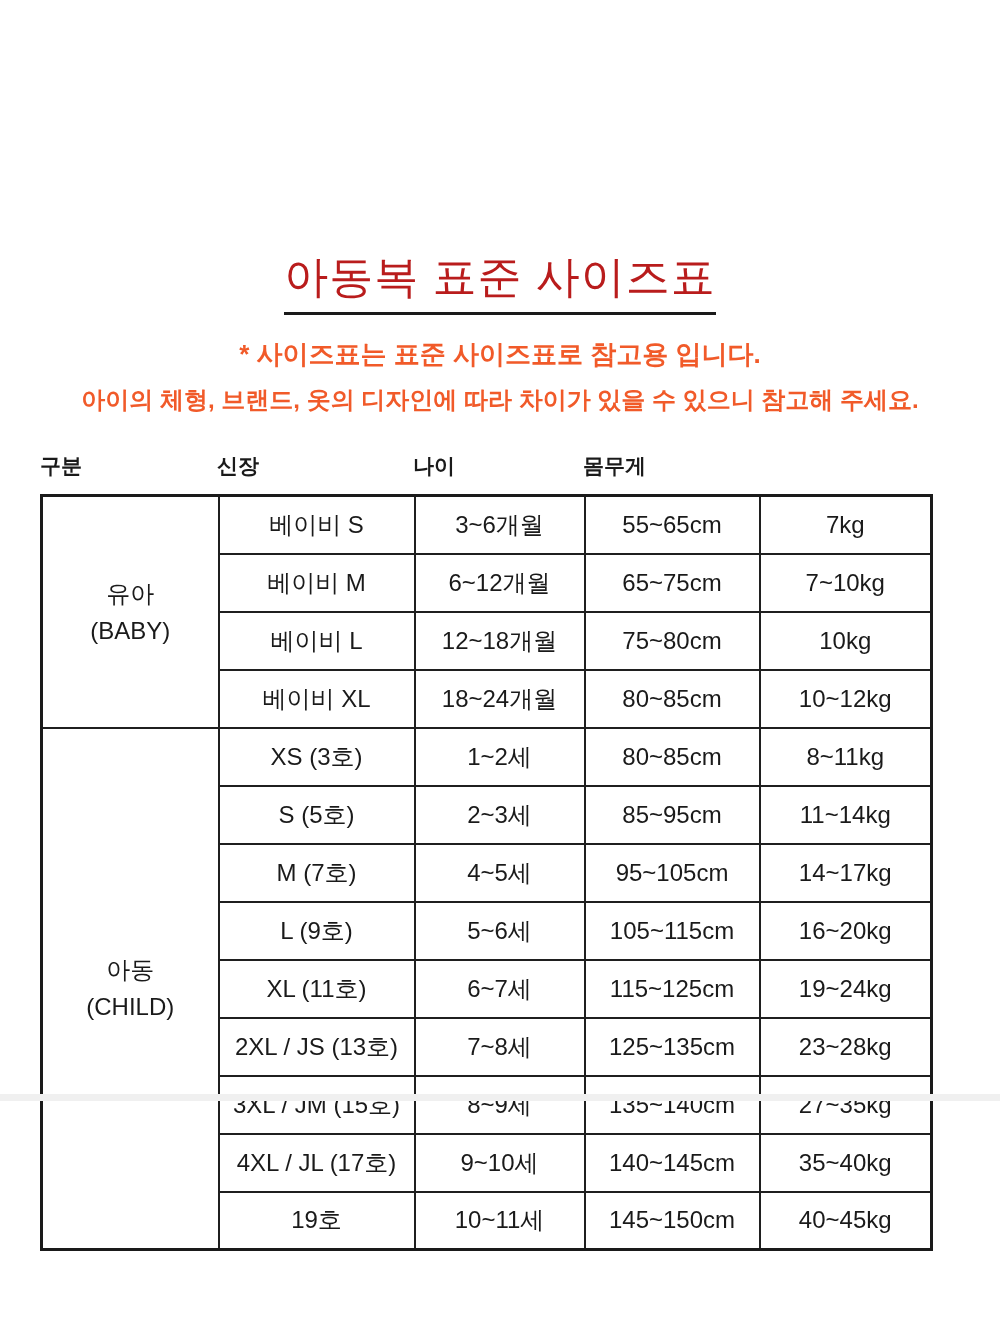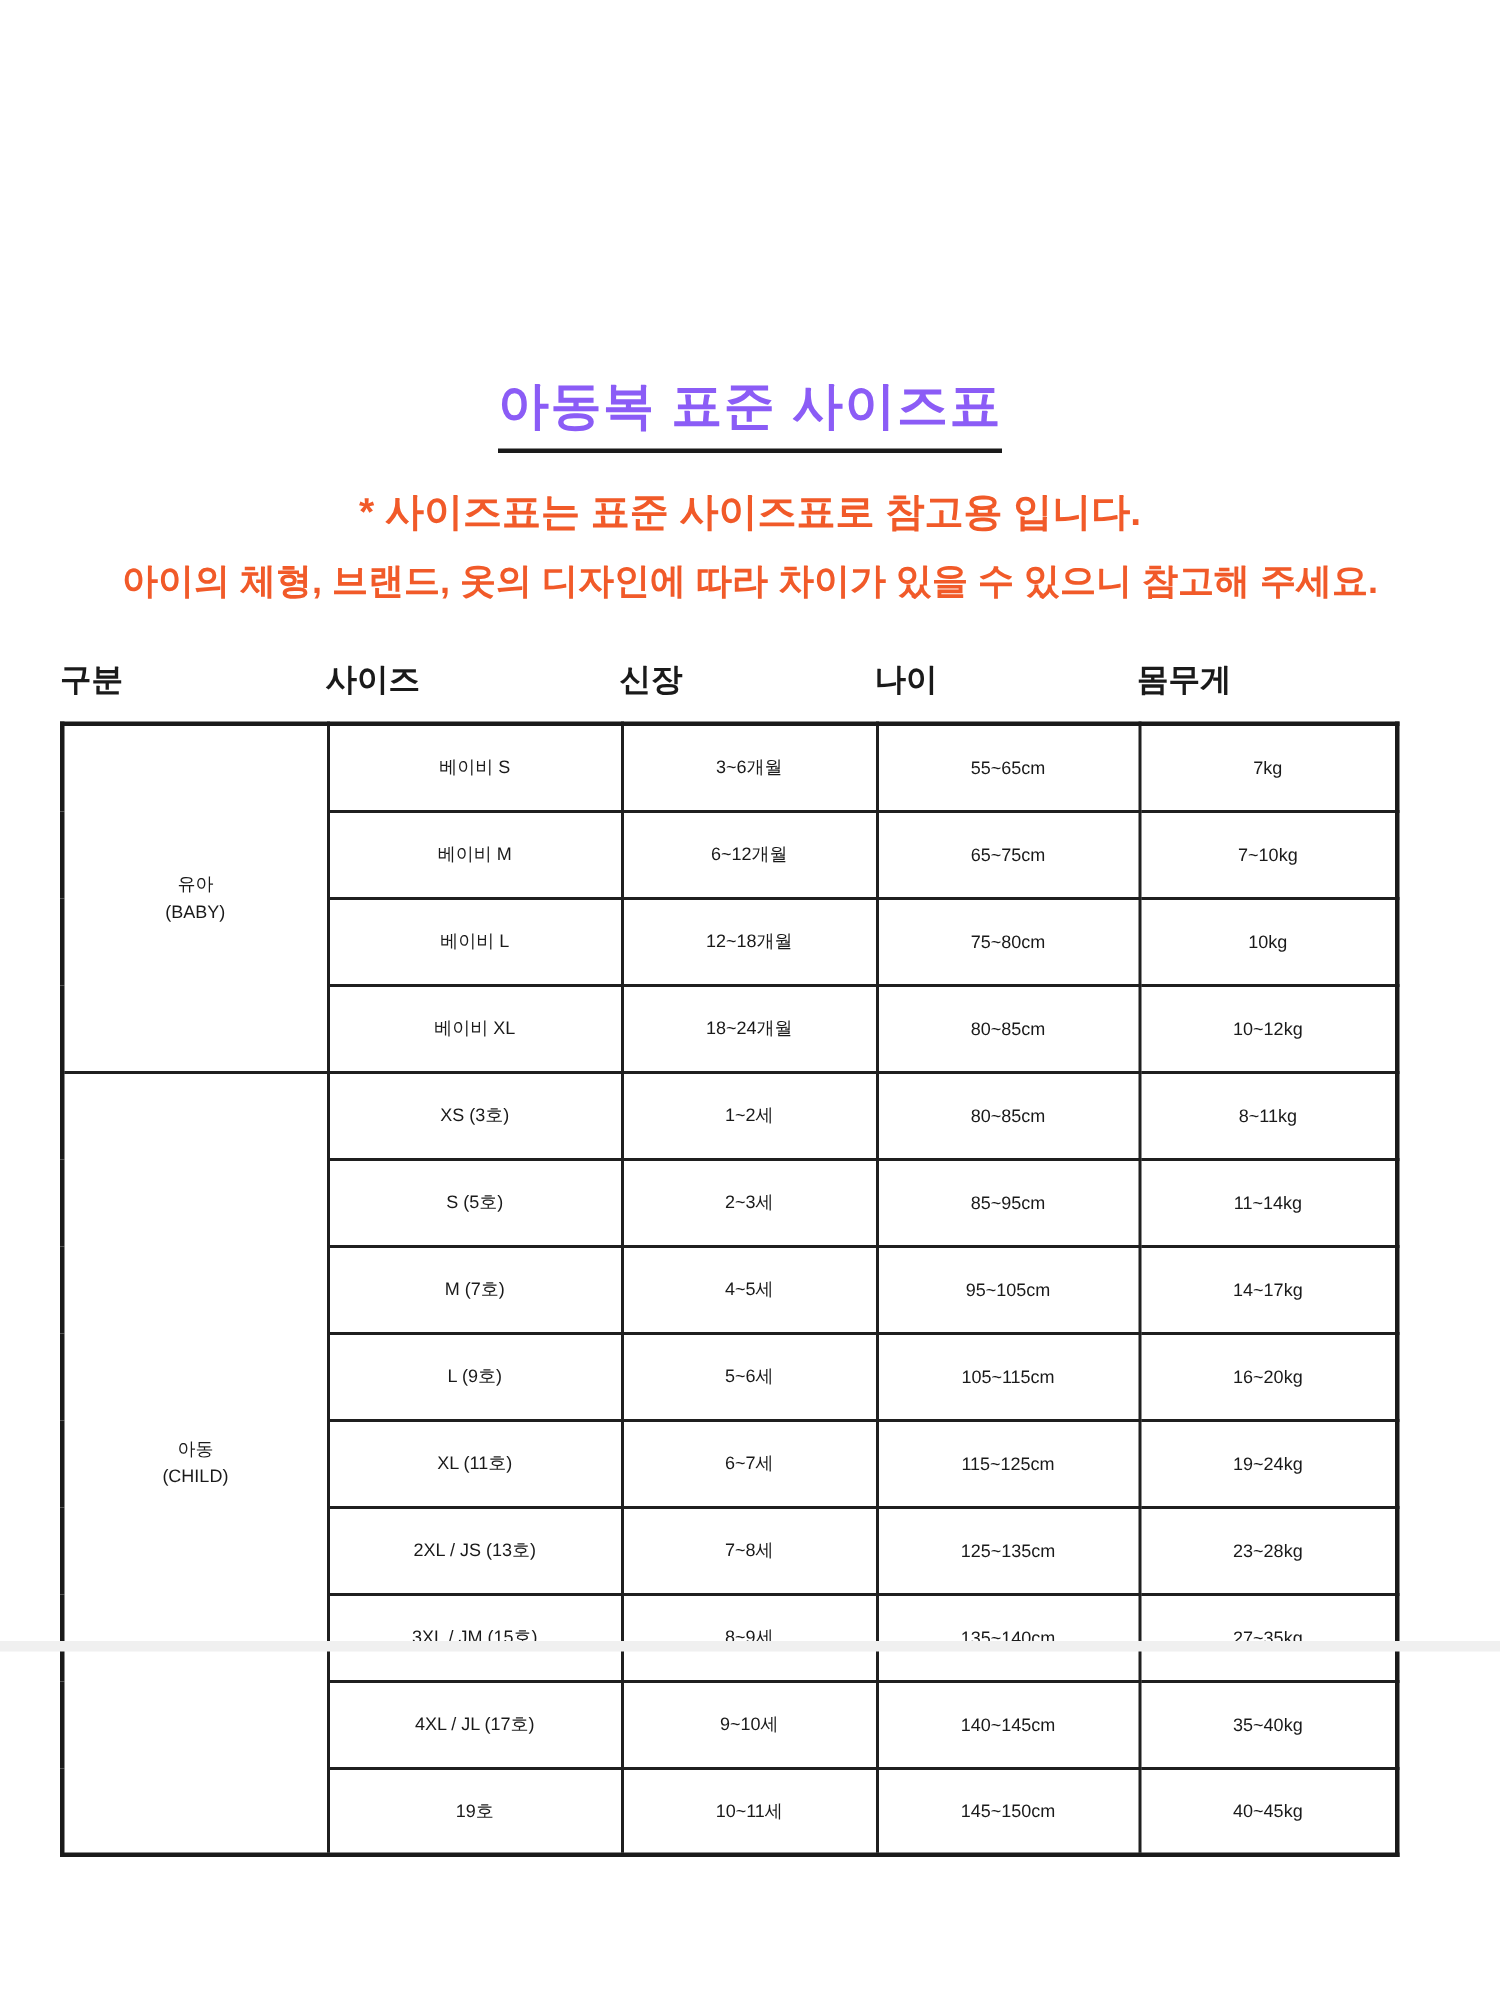--- a/index.html
+++ b/index.html
@@ -15,24 +15,24 @@
     height: 1333px;
     background: #ffffff;
     overflow: hidden;
   }
   .title-wrap {
     padding-top: 248px;
     text-align: center;
   }
   .page-title {
     display: inline-block;
-    font-size: 34px;
-    font-weight: bold;
+    font-size: 44px;
+    font-weight: normal;
     letter-spacing: 1px;
-    color: #8b5cf6;
+    color: #b91c1c;
     border-bottom: 3px solid #1a1a1a;
     padding-bottom: 5px;
   }
   .notice {
     text-align: center;
     font-weight: bold;
   }
   .notice-1 {
     margin-top: 22px;
     font-size: 26px;
@@ -58,21 +58,21 @@
     margin-left: 40px;
     border-collapse: collapse;
     table-layout: fixed;
     border: 3px solid #1a1a1a;
   }
   table.size-table td {
     border: 2px solid #1f1f1f;
     height: 58px;
     text-align: center;
     vertical-align: middle;
-    font-size: 12px;
+    font-size: 24px;
     color: #1a1a1a;
     background: #ffffff;
   }
   td.group-cell {
     font-size: 20px;
     line-height: 1.55;
   }
   .divider-strip {
     position: absolute;
     left: 0;
@@ -90,21 +90,20 @@
   <div class="title-wrap">
     <h1 class="page-title">아동복 표준 사이즈표</h1>
   </div>
 
   <div class="notice notice-1" style="color: rgb(241, 90, 41);">* 사이즈표는 표준 사이즈표로 참고용 입니다.</div>
 
   <div class="notice notice-2" style="color: rgb(241, 90, 41);">아이의 체형, 브랜드, 옷의 디자인에 따라 차이가 있을 수 있으니 참고해 주세요.</div>
 
   <div class="col-header-row">
     <div class="col-header">구분</div>
-    <div class="col-header">사이즈</div>
     <div class="col-header">신장</div>
     <div class="col-header">나이</div>
     <div class="col-header">몸무게</div>
   </div>
 
   <table class="size-table">
     <colgroup>
       <col style="width:177px">
       <col style="width:196px">
       <col style="width:170px">

